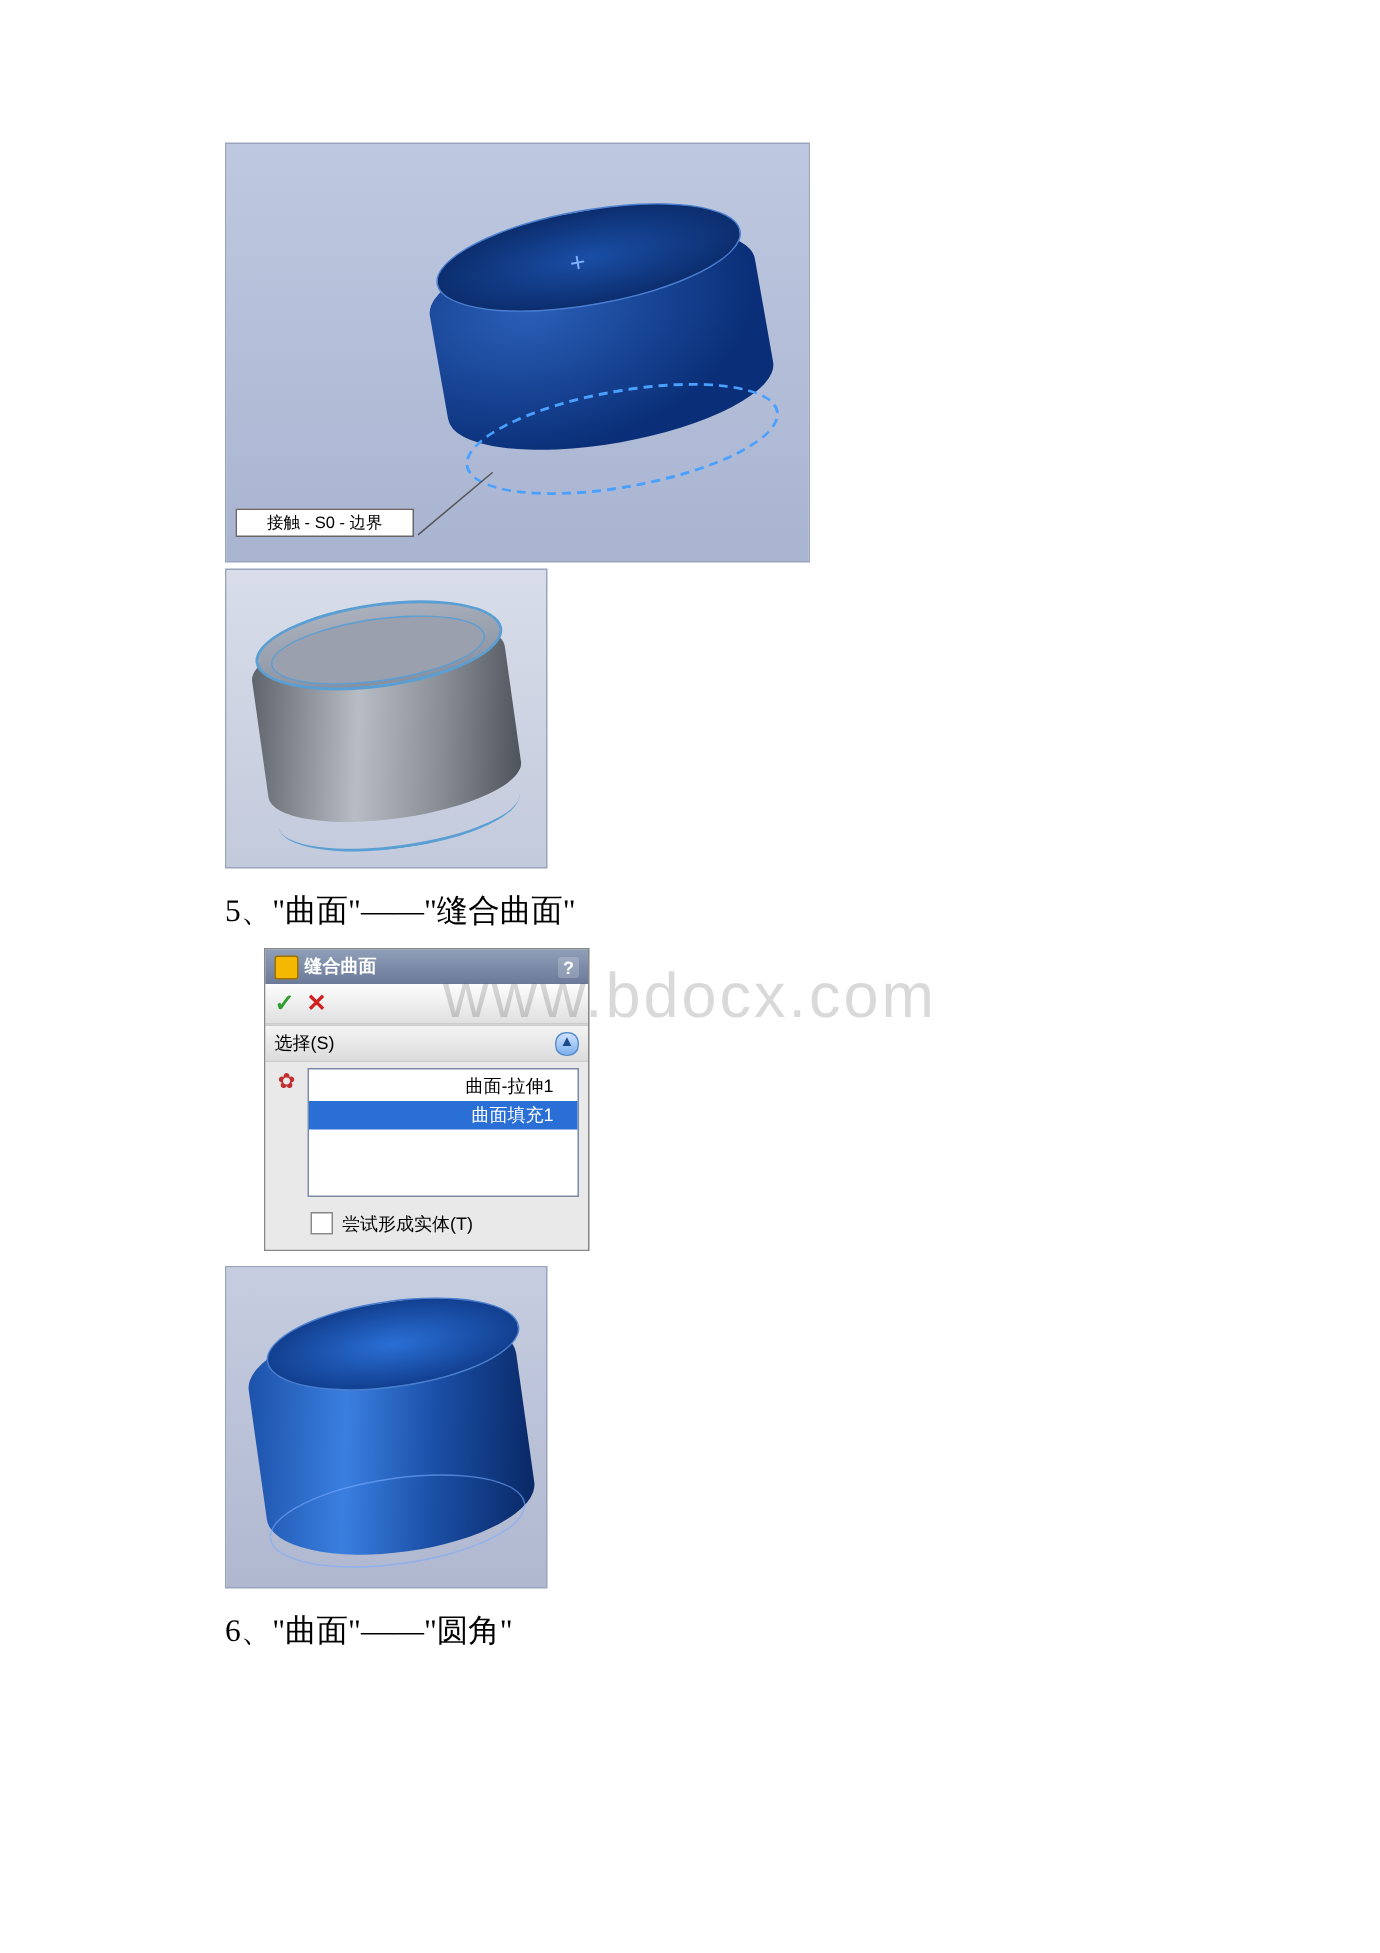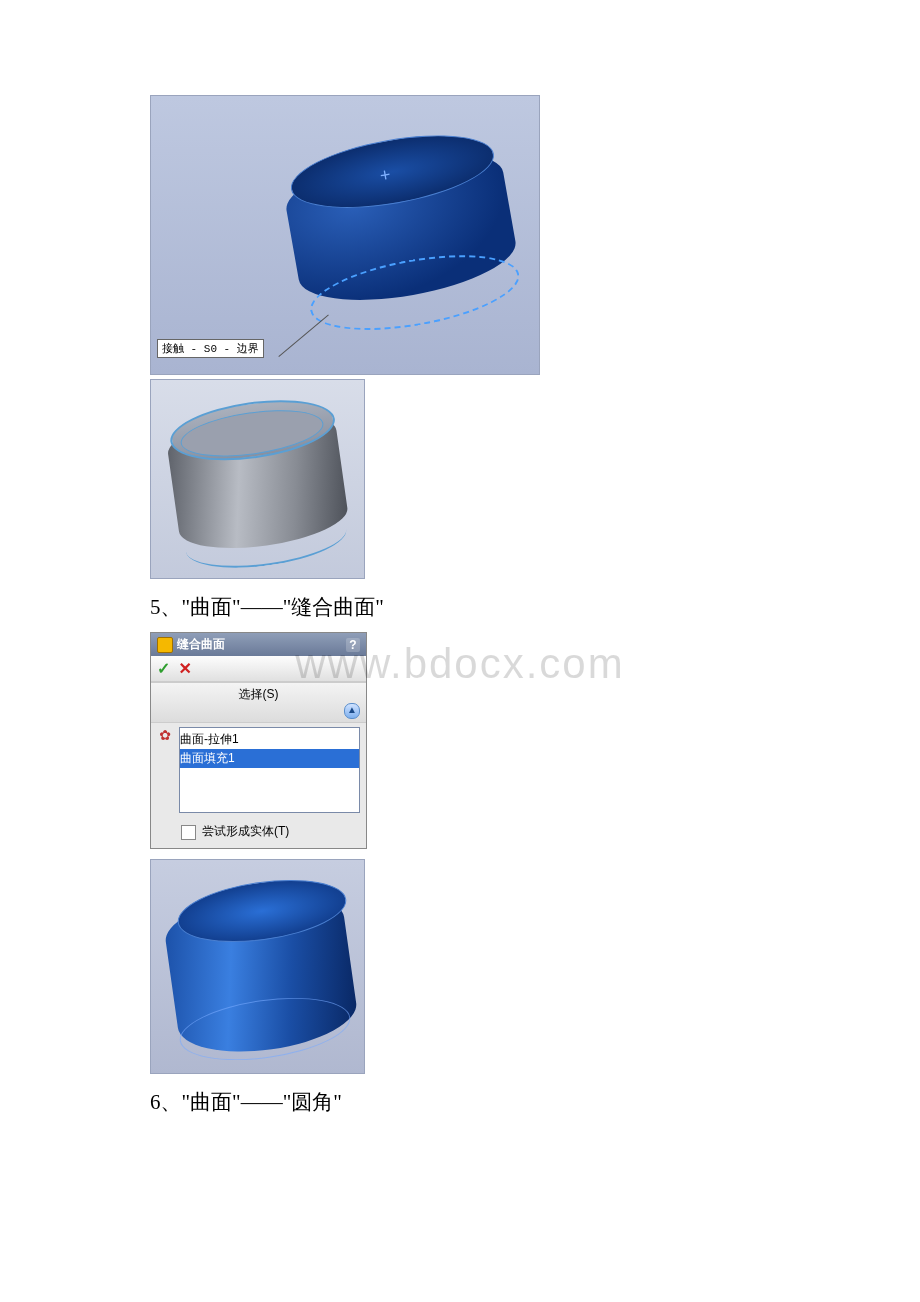--- a/index.html
+++ b/index.html
@@ -87,24 +87,24 @@
     left: 128px; top: 260px;
     width: 65px; height: 1px;
     border-top: 1px solid #555;
     transform: rotate(-40deg);
     transform-origin: left center;
   }
   .fig1 .label {
     position: absolute;
     left: 6px; bottom: 16px;
     font-size: 11px;
-    font-family: Liberation Mono, monospace;
+    font-family: Liberation Sans, sans-serif;
     background: #fff;
     border: 1px solid #666;
-    padding: 1px 4px;
+    padding: 1px 20px;
   }
   
   .fig2 {
     width: 215px;
     height: 200px;
     background: linear-gradient(180deg, #d8dde9 0%, #c3cadc 100%);
   }
   .fig2 .cyl2 {
     position: absolute;
     left: 22px; top: 18px;
@@ -141,20 +141,21 @@
     border-radius: 50%;
     border-bottom: 2px solid #5a9fd4;
   }
   
   .panel {
     width: 215px;
     font-family: "Microsoft YaHei", Arial, sans-serif;
     font-size: 12px;
     border: 1px solid #888;
     background: #e9e9e9;
+    margin-left: 26px;
   }
   .panel .titlebar {
     background: linear-gradient(180deg, #8f9eb8 0%, #6a7a98 100%);
     color: #fff;
     padding: 3px 6px;
     display: flex;
     align-items: center;
     gap: 4px;
     font-weight: bold;
   }
@@ -190,21 +191,20 @@
     font-weight: bold;
     font-size: 16px;
   }
   .panel .section-h {
     background: linear-gradient(180deg, #f4f4f4 0%, #dcdcdc 100%);
     padding: 3px 6px;
     border-top: 1px solid #ccc;
     border-bottom: 1px solid #ccc;
     display: flex;
     align-items: center;
-    flex-direction: column;
   }
   .panel .section-h .coll {
     margin-left: auto;
     width: 14px; height: 14px;
     background: linear-gradient(180deg,#cfe2ff,#7eb0ee);
     border: 1px solid #5a8ecb;
     border-radius: 7px;
     text-align: center;
     line-height: 11px;
     font-size: 10px;
@@ -227,31 +227,32 @@
   }
   .panel .listbox {
     flex: 1;
     background: #fff;
     border: 1px solid #7a8aa8;
     min-height: 80px;
     font-size: 12px;
     padding: 2px 0;
   }
   .panel .listbox .li {
-    padding: 1px 0;
+    padding: 1px 16px;
+    text-align: right;
   }
   .panel .listbox .sel {
     background: #2a6fd6;
     color: #ffffff;
   }
   .panel .chkrow {
     margin-top: 10px;
     padding-left: 24px;
     display: flex;
-    align-items: flex-end;
+    align-items: flex-start;
     gap: 6px;
   }
   .panel .chkbox {
     width: 13px; height: 13px;
     border: 1px solid #888;
     background: #fff;
   }
   
   .fig4 {
     width: 215px;

